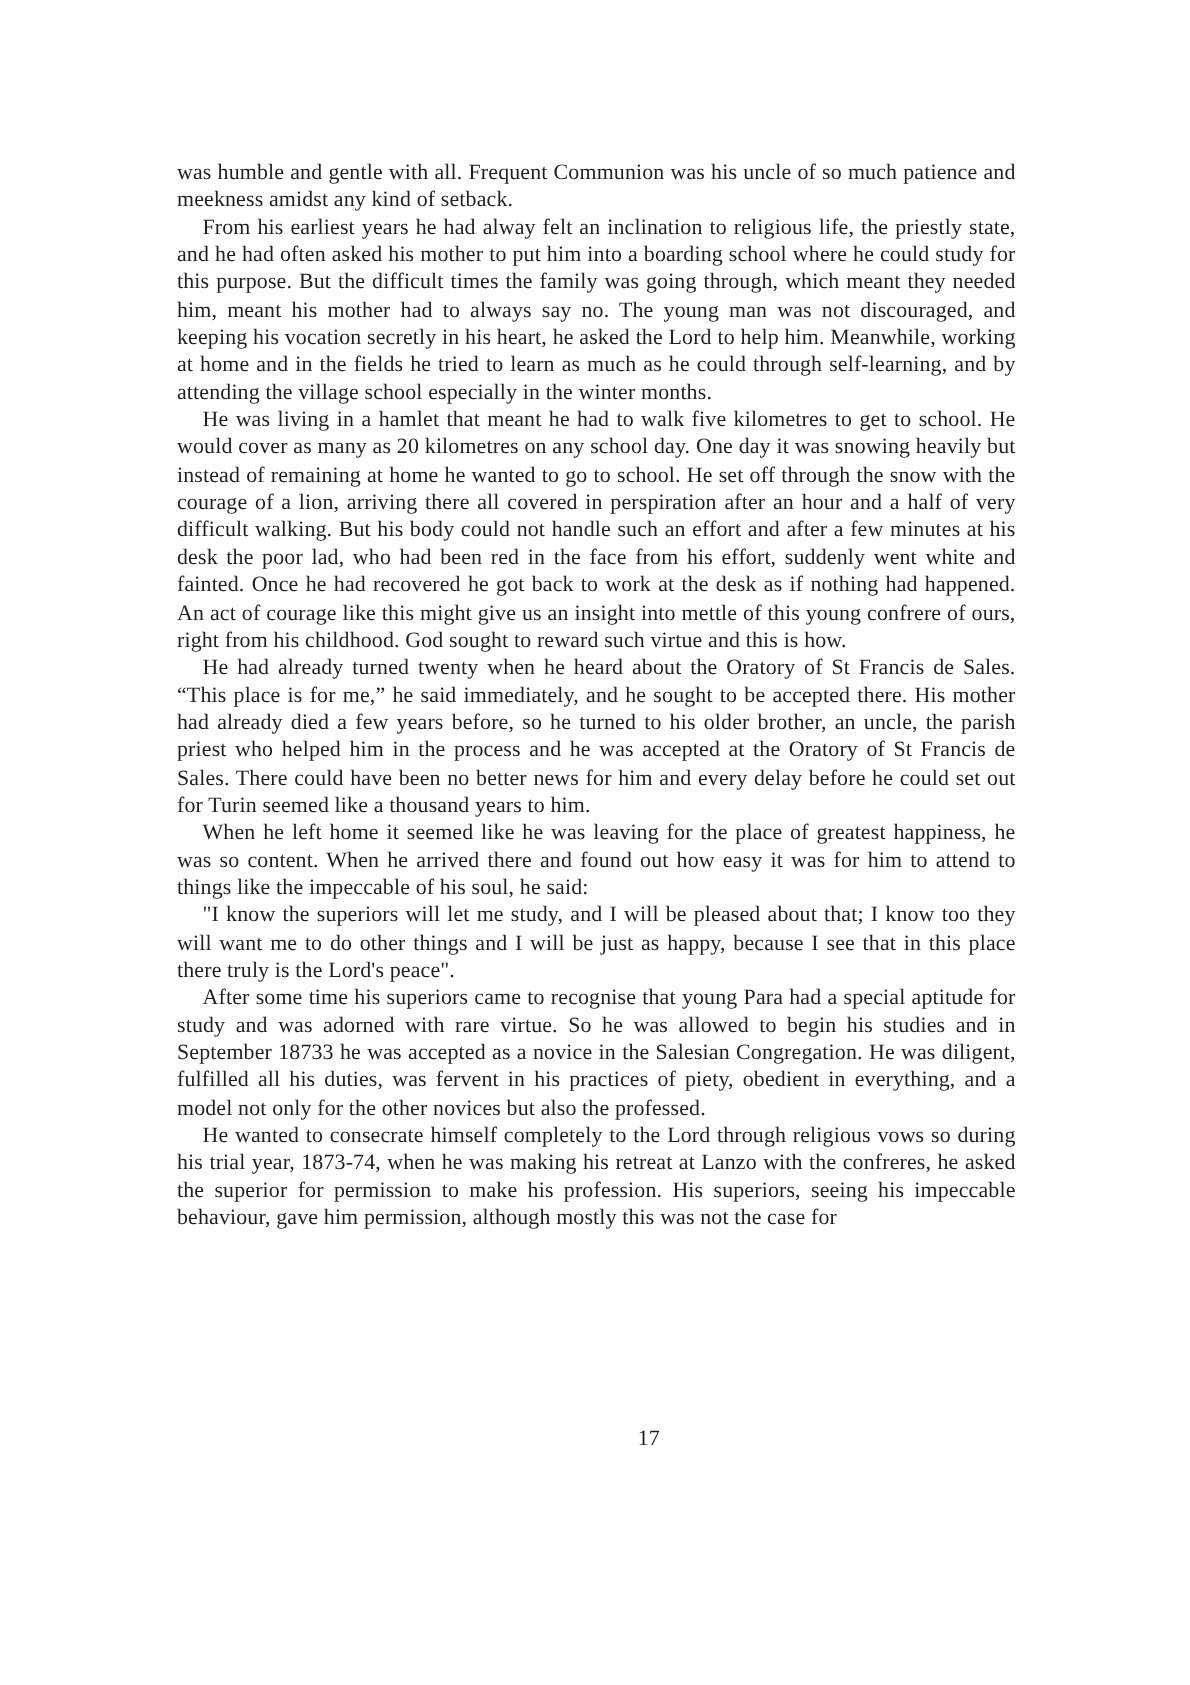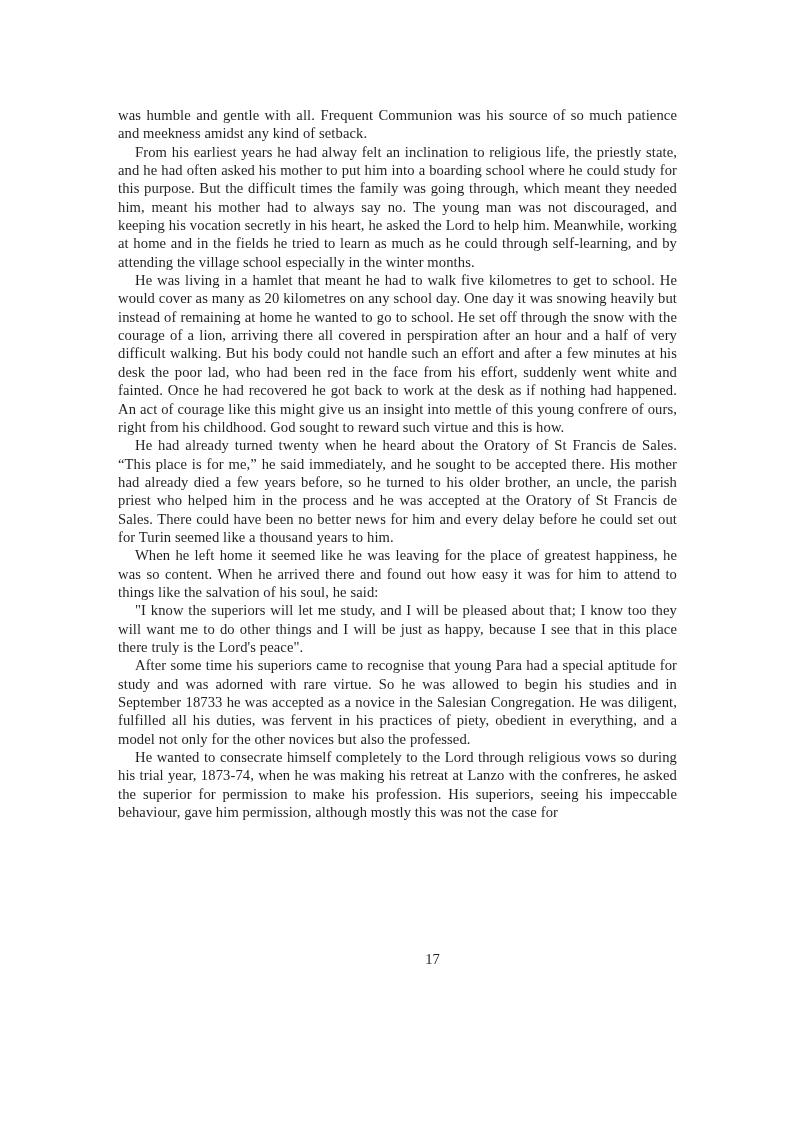--- a/index.html
+++ b/index.html
@@ -43,23 +43,23 @@
     font-size: 14.6px;
     color: #1f1f1f;
     padding-left: 36px;
   }
 </style>
 </head>
 <body>
 
 <div class="page">
   <div class="textblock">
-    <p>was humble and gentle with all. Frequent Communion was his source of so much patience and meekness amidst any kind of setback.</p>
+    <p>was humble and gentle with all. Frequent Communion was his uncle of so much patience and meekness amidst any kind of setback.</p>
     <p class="indent">From his earliest years he had alway felt an inclination to religious life, the priestly state, and he had often asked his mother to put him into a boarding school where he could study for this purpose. But the difficult times the family was going through, which meant they needed him, meant his mother had to always say no. The young man was not discouraged, and keeping his vocation secretly in his heart, he asked the Lord to help him. Meanwhile, working at home and in the fields he tried to learn as much as he could through self-learning, and by attending the village school especially in the winter months.</p>
     <p class="indent">He was living in a hamlet that meant he had to walk five kilometres to get to school. He would cover as many as 20 kilometres on any school day. One day it was snowing heavily but instead of remaining at home he wanted to go to school. He set off through the snow with the courage of a lion, arriving there all covered in perspiration after an hour and a half of very difficult walking. But his body could not handle such an effort and after a few minutes at his desk the poor lad, who had been red in the face from his effort, suddenly went white and fainted. Once he had recovered he got back to work at the desk as if nothing had happened. An act of courage like this might give us an insight into mettle of this young confrere of ours, right from his childhood. God sought to reward such virtue and this is how.</p>
     <p class="indent">He had already turned twenty when he heard about the Oratory of St Francis de Sales. “This place is for me,” he said immediately, and he sought to be accepted there. His mother had already died a few years before, so he turned to his older brother, an uncle, the parish priest who helped him in the process and he was accepted at the Oratory of St Francis de Sales. There could have been no better news for him and every delay before he could set out for Turin seemed like a thousand years to him.</p>
-    <p class="indent">When he left home it seemed like he was leaving for the place of greatest happiness, he was so content. When he arrived there and found out how easy it was for him to attend to things like the salvation of his soul, he said:</p>
+    <p class="indent">When he left home it seemed like he was leaving for the place of greatest happiness, he was so content. When he arrived there and found out how easy it was for him to attend to things like the impeccable of his soul, he said:</p>
     <p class="indent">"I know the superiors will let me study, and I will be pleased about that; I know too they will want me to do other things and I will be just as happy, because I see that in this place there truly is the Lord's peace".</p>
     <p class="indent">After some time his superiors came to recognise that young Para had a special aptitude for study and was adorned with rare virtue. So he was allowed to begin his studies and in September 18733 he was accepted as a novice in the Salesian Congregation. He was diligent, fulfilled all his duties, was fervent in his practices of piety, obedient in everything, and a model not only for the other novices but also the professed.</p>
     <p class="indent">He wanted to consecrate himself completely to the Lord through religious vows so during his trial year, 1873-74, when he was making his retreat at Lanzo with the confreres, he asked the superior for permission to make his profession. His superiors, seeing his impeccable behaviour, gave him permission, although mostly this was not the case for</p>
   </div>
   <div class="page-number">17</div>
 </div>
 
 </body></html>

